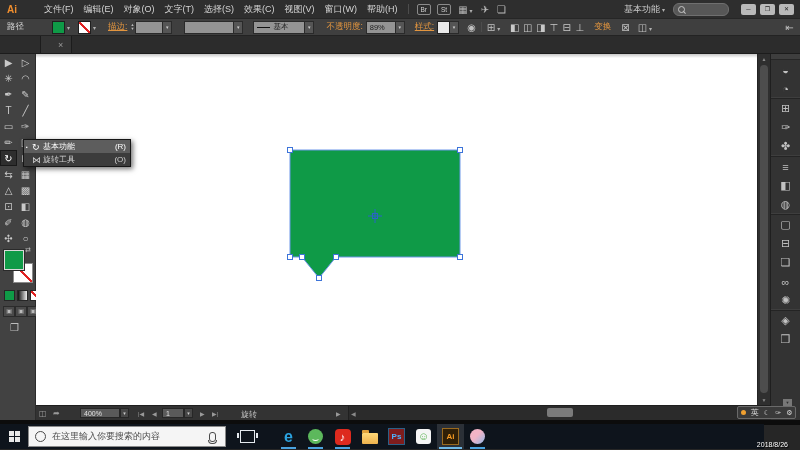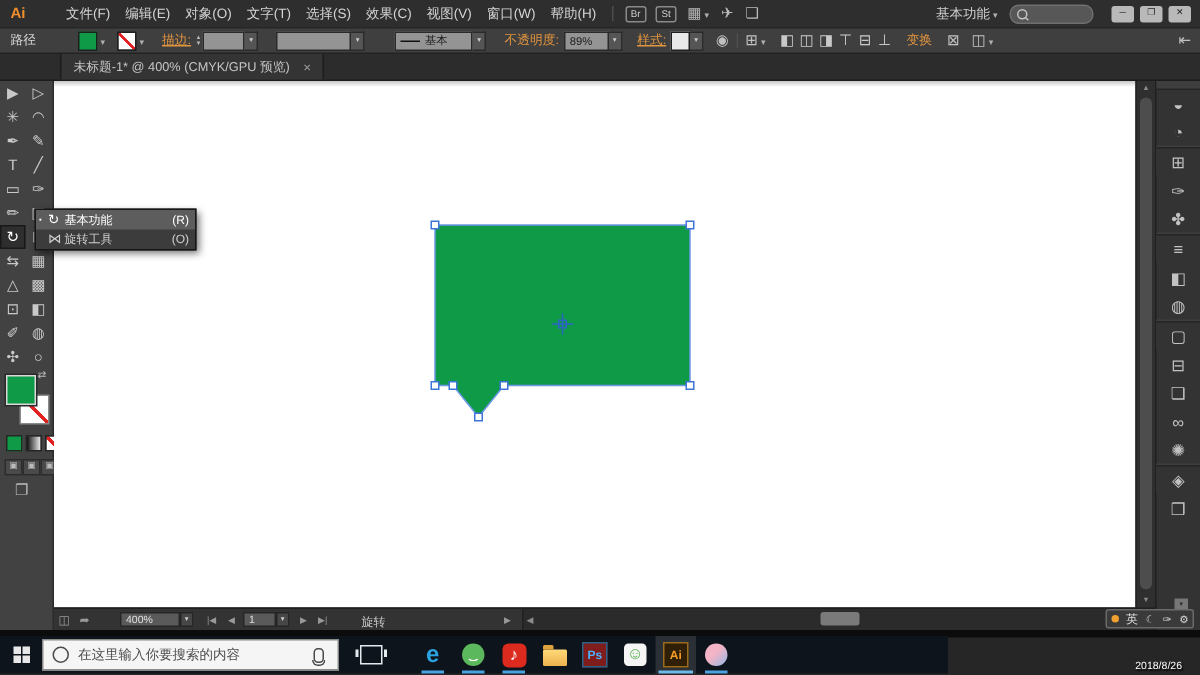--- a/index.html
+++ b/index.html
@@ -133,21 +133,21 @@
   #ime{position:absolute;left:737px;top:406px;width:59px;height:13px;background:#3a3a3a;border:1px solid #6a6a6a;
        border-radius:2px;display:flex;align-items:center;justify-content:space-around;z-index:45;
        font-size:8px;color:#ddd;box-sizing:border-box}
   .ime-dot{width:5px;height:5px;border-radius:50%;background:#f0a030}
   .ime-ic{font-size:7px;color:#d8d8d8}
   #ime-tab{position:absolute;left:783px;top:399px;width:9px;height:7px;background:#777;z-index:44;
            font-size:4px;color:#2e2e2e;text-align:center;line-height:7px}
 
   
   #bottom-strip{position:absolute;left:0;top:420px;width:800px;height:5px;background:#0c0c0c}
-  #taskbar{position:absolute;left:0;top:424px;width:632px;height:25px;background:#0e141c;
+  #taskbar{position:absolute;left:0;top:424px;width:764px;height:25px;background:#0e141c;
            display:flex;align-items:center}
   #start-btn{width:28px;height:25px;display:flex;align-items:center;justify-content:center}
   .winlogo{width:11px;height:11px;display:grid;grid-template-columns:5px 5px;grid-template-rows:5px 5px;gap:1px}
   .winlogo span{background:#e8e8e8}
   #tb-search{width:198px;height:21px;background:#f5f5f5;border:1px solid #8a8a8a;box-sizing:border-box;
              display:flex;align-items:center}
   .cortana{width:11px;height:11px;border:1.5px solid #4a4a4a;border-radius:50%;margin:0 6px;box-sizing:border-box}
   #tb-search-text{font-size:9px;color:#4c4c4c;flex:1;white-space:nowrap;overflow:hidden}
   .mic{width:5px;height:8px;border:1px solid #4a4a4a;border-radius:3px;margin-right:9px;position:relative}
   .mic::after{content:"";position:absolute;left:-2px;top:7px;width:7px;height:3px;
@@ -226,21 +226,21 @@
     <span class="caret"></span>
     <span class="orange" style="margin-left:12px;text-decoration:underline">描边:</span>
     <span class="stepper" style="margin-left:3px">
         <span>▲</span>
         <span>▼</span>
       </span>
     <span class="field" style="width:20px"></span>
     <span class="fcaret"></span>
     <span class="field" style="width:42px;margin-left:12px"></span>
     <span class="fcaret"></span>
-    <span class="field" style="width:44px;margin-left:20px">
+    <span class="field" style="width:44px;margin-left:10px">
         <span class="stroke-line"></span>
         <span>基本</span>
       </span>
     <span class="fcaret"></span>
     <span class="orange" style="margin-left:12px;">不透明度:</span>
     <span class="field" style="width:22px;margin-left:3px">89%</span>
     <span class="fcaret"></span>
     <span class="orange" style="margin-left:10px;text-decoration:underline">样式:</span>
     <span class="swatch" style="margin-left:3px;background:#e9e9e9"></span>
     <span class="fcaret"></span>
@@ -257,21 +257,20 @@
       </span>
     <span class="orange" style="margin-left:8px">变换</span>
     <span class="cb-ic" style="margin-left:10px">⊠</span>
     <span class="cb-ic" style="margin-left:8px"><span>◫</span><span class="caret"></span></span>
     <span style="flex:1"></span>
     <span class="cb-ic" style="margin-right:6px">⇤</span>
   </div>
 
   <div id="tabbar">
     <div id="doc-tab">
-      <span>未标题-1* @ 400% (CMYK/GPU 预览)</span>
       <span id="tab-close">×</span>
     </div>
   </div>
 
   <div id="toolbar">
     <div id="tool-rows">
         <div class="trow">
         <span class="tool">▶</span>
         <span class="tool">▷</span>
       </div>

